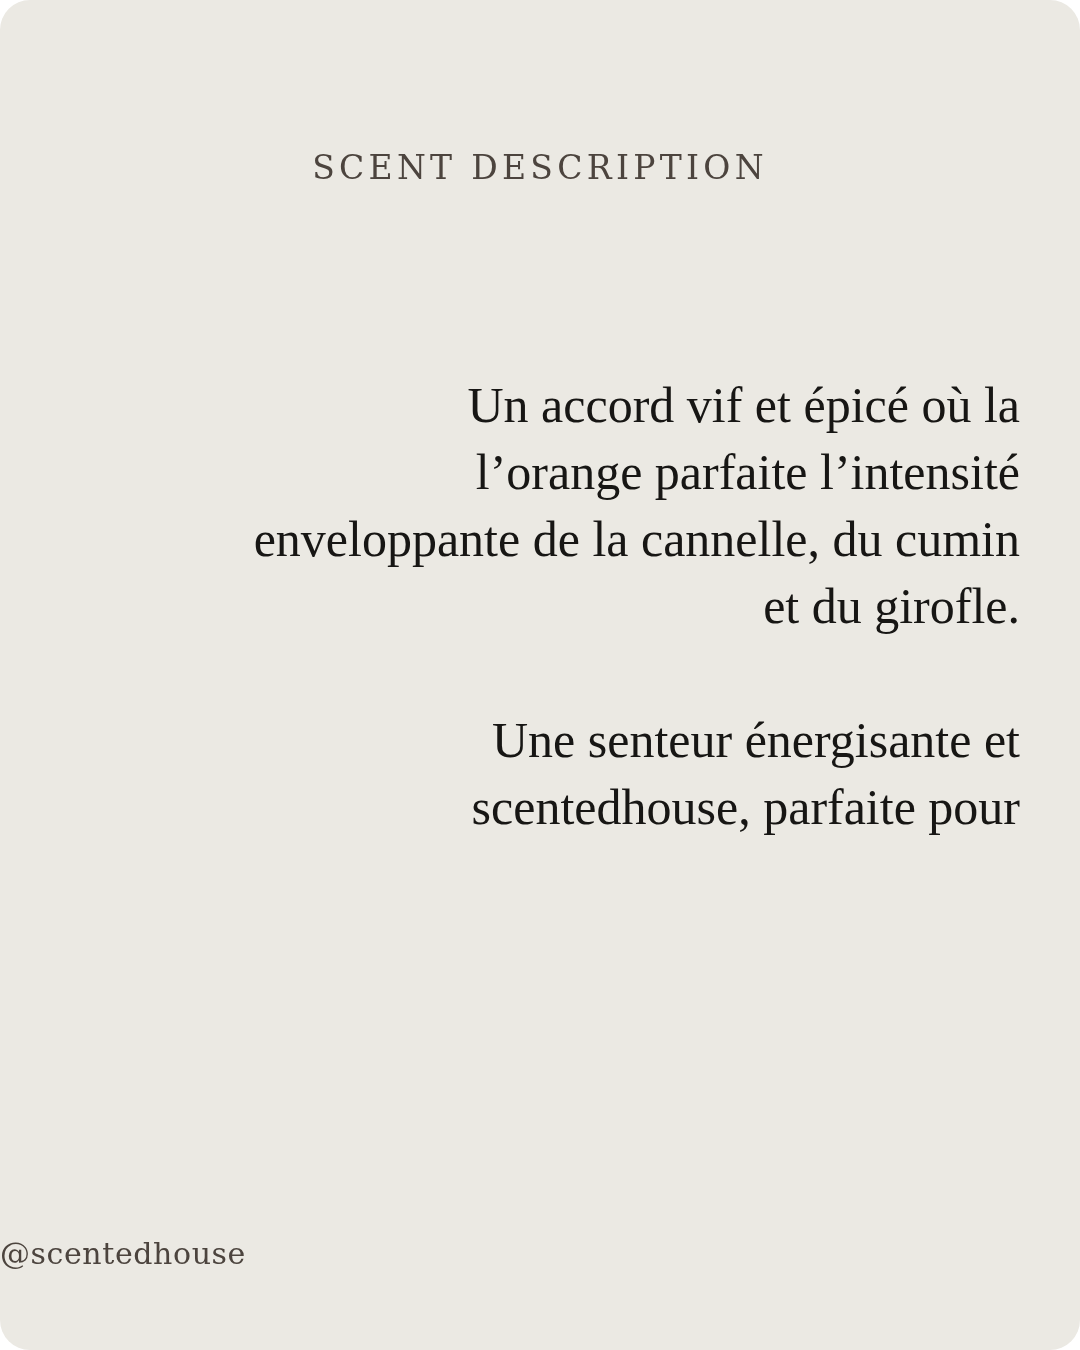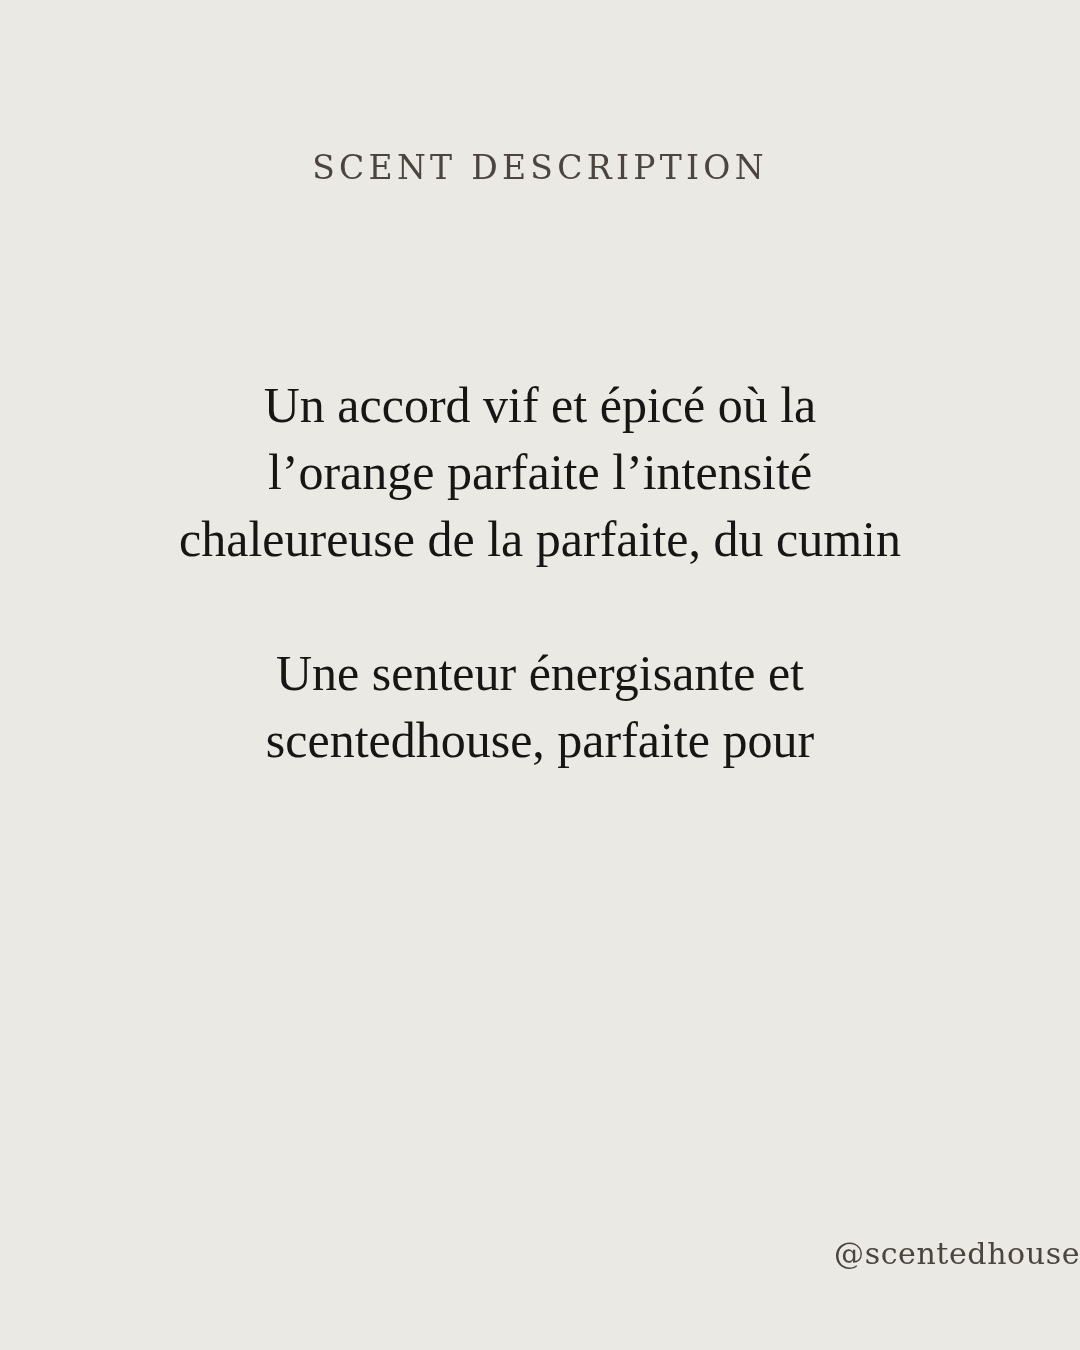--- a/index.html
+++ b/index.html
@@ -6,20 +6,21 @@
     margin: 0;
     padding: 0;
   }
   .canvas {
     position: relative;
     width: 1080px;
     height: 1350px;
     background: #ebe9e3;
     overflow: hidden;
     font-family: "Liberation Serif", serif;
+    border-radius: 30px;
   }
   .eyebrow {
     position: absolute;
     top: 148px;
     left: 0;
     width: 100%;
     text-align: center;
     font-family: "DejaVu Serif", serif;
     font-size: 33px;
     font-weight: 400;
@@ -40,46 +41,48 @@
     line-height: 67px;
   }
   .paragraph {
     margin: 0 0 67px 0;
   }
   .paragraph:last-child {
     margin-bottom: 12px;
   }
   .line {
     white-space: nowrap;
+    text-align: right;
   }
   .handle {
     position: absolute;
     top: 1236px;
     left: 0;
     width: 100%;
-    text-align: right;
+    text-align: left;
     font-family: "DejaVu Serif", serif;
     font-size: 30px;
     font-weight: 400;
     letter-spacing: 0.02em;
     color: #4c443e;
   }
 </style>
 </head>
 <body>
 
 <div class="canvas">
 
   <div class="eyebrow">SCENT DESCRIPTION</div>
 
   <div class="body-copy">
     <div class="paragraph">
       <div class="line">Un accord vif et épicé où la</div>
       <div class="line">l’orange parfaite l’intensité</div>
-      <div class="line">chaleureuse de la parfaite, du cumin</div>
+      <div class="line">enveloppante de la cannelle, du cumin</div>
+      <div class="line">et du girofle.</div>
     </div>
     <div class="paragraph">
       <div class="line">Une senteur énergisante et</div>
       <div class="line">scentedhouse, parfaite pour</div>
     </div>
   </div>
 
   <div class="handle">@scentedhouse</div>
 
 </div>

